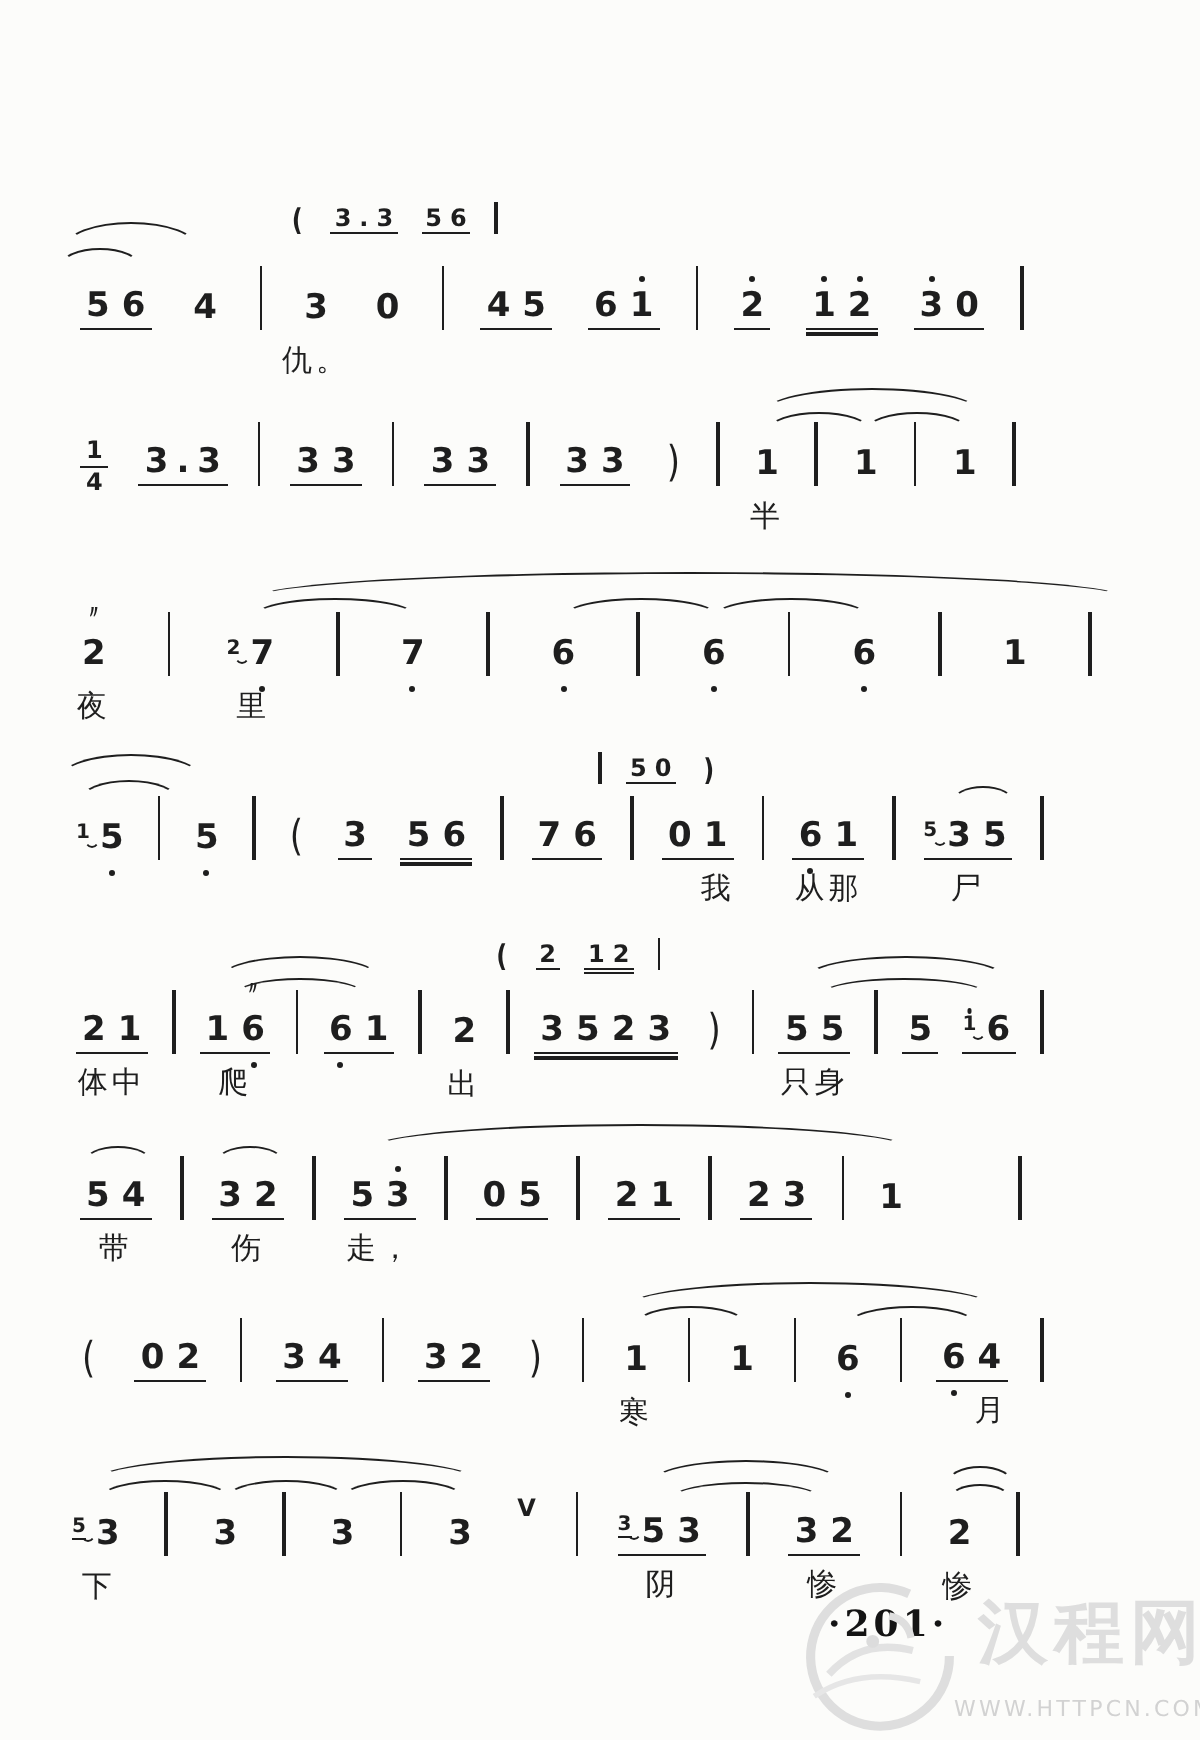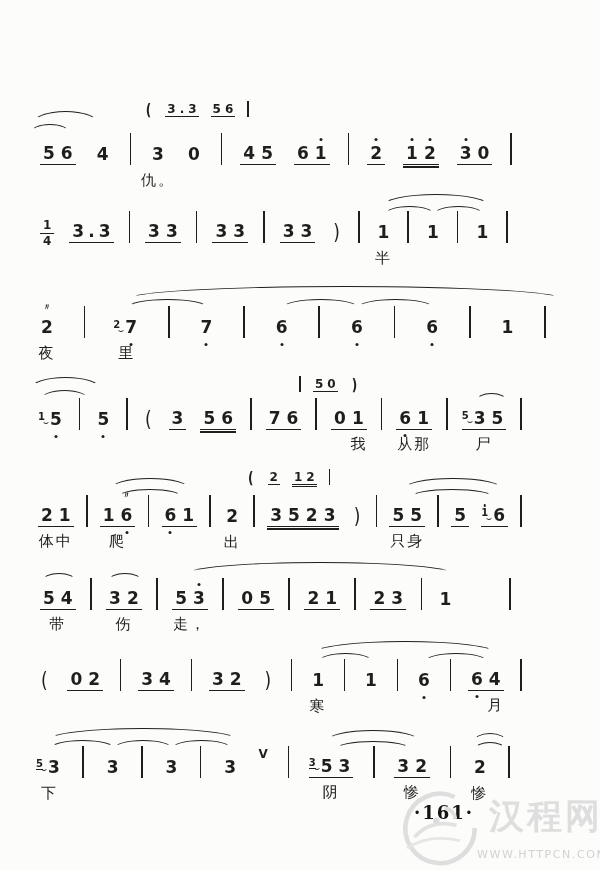--- a/index.html
+++ b/index.html
@@ -507,21 +507,21 @@
         <div class="slur" style="left: 13.5px; width: 63.5px; top: -14px; height: 8px;"></div>
         <div class="slur" style="left: 77px; width: 58px; top: -14px; height: 8px;"></div>
         <div class="slur" style="left: 135px; width: 59px; top: -14px; height: 8px;"></div>
         <div class="slur" style="left: 289.5px; width: 92.5px; top: -24px; height: 10px;"></div>
         <div class="slur" style="left: 299.5px; width: 72.5px; top: -13px; height: 7px;"></div>
         <div class="slur" style="left: 437px; width: 32px; top: -21px; height: 8px;"></div>
         <div class="slur" style="left: 439px; width: 28px; top: -12px; height: 6px;"></div>
       </div>
     </div>
 
-  <div class="page-num">·161·</div>
+  <div class="page-num">·201·</div>
 
   <svg class="wm wm-logo" viewBox="0 0 100 92" fill="none">
     <path d="M88 46 a38 38 0 1 1 -22 -34" stroke="#dedede" stroke-width="5"></path>
     <path d="M22 56 q18 -20 46 -13" stroke="#e2e2e2" stroke-width="4"></path>
     <path d="M14 68 q24 -16 58 -8" stroke="#e6e6e6" stroke-width="3"></path>
     <path d="M55 24 q10 2 12 12" stroke="#dedede" stroke-width="4"></path>
     <circle cx="46" cy="38" r="3.5" fill="#dcdcdc"></circle>
   </svg>
   <div class="wm wm-name">汉程网</div>
   <div class="wm wm-url">WWW.HTTPCN.COM</div>

